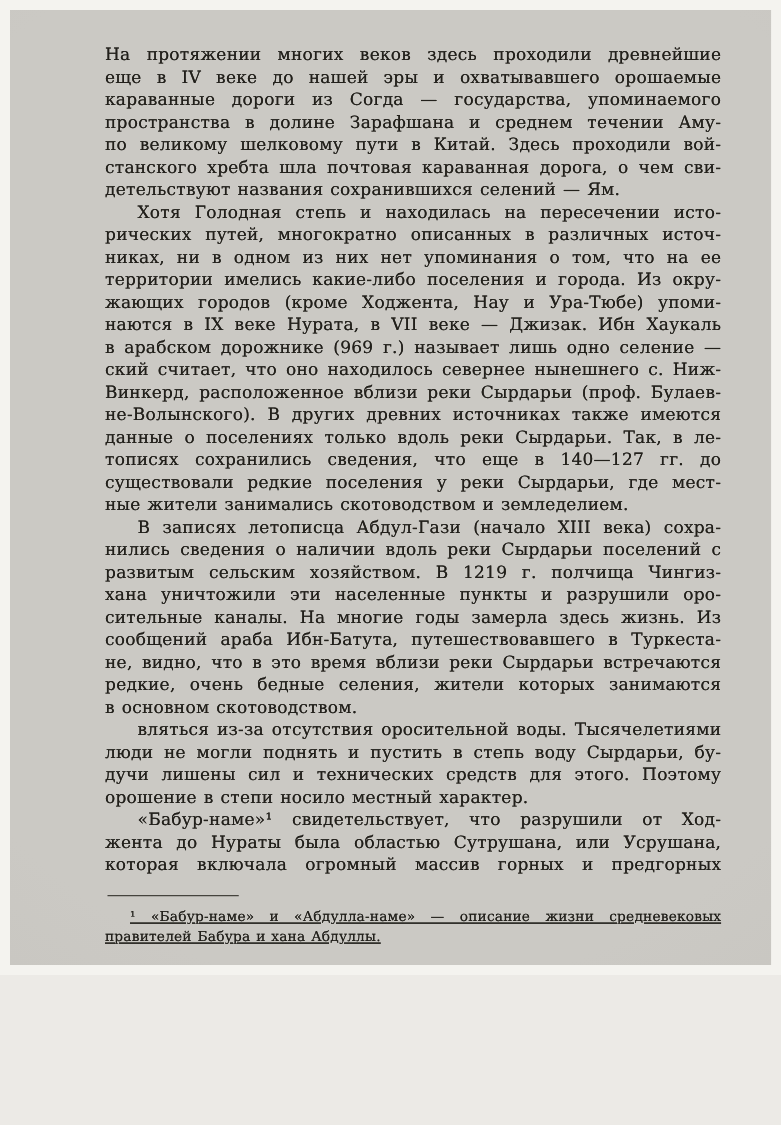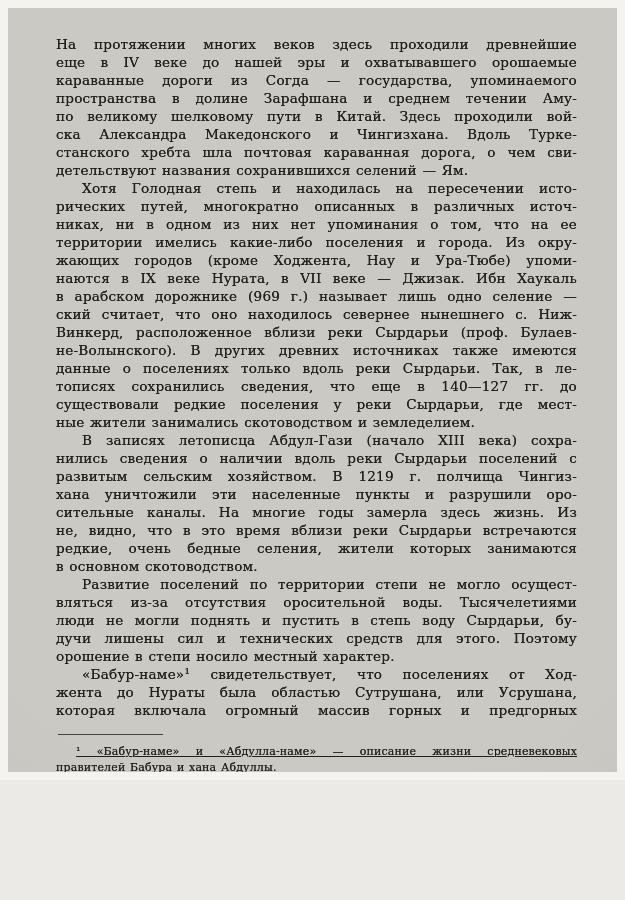--- a/index.html
+++ b/index.html
@@ -8,20 +8,21 @@
     font-family: "DejaVu Serif", "Liberation Serif", serif;
     background: #eceae6;
   }
   .page {
     width: 625px;
     height: 780px;
     border: 8px solid #f4f3ef;
     background: radial-gradient(ellipse 130% 105% at 50% 45%, #cbc9c4 55%, #c2c0ba 100%);
     position: relative;
     overflow: hidden;
+    padding-left: 28px;
   }
   .content {
     padding: 27px 40px 0 48px;
     color: #22201b;
   }
   .main-text {
     font-size: 13.6px;
     line-height: 18px;
     text-shadow: 0 0 0.4px rgba(28, 26, 22, 0.85);
   }
@@ -72,21 +73,20 @@
 
 <div class="page">
   <div class="content">
     <div class="main-text">
         <div class="paragraph">
           <div class="line">На протяжении многих веков здесь проходили древнейшие</div>
           <div class="line">еще в IV веке до нашей эры и охватывавшего орошаемые</div>
           <div class="line">караванные дороги из Согда — государства, упоминаемого</div>
           <div class="line">пространства в долине Зарафшана и среднем течении Аму-</div>
           <div class="line">по великому шелковому пути в Китай. Здесь проходили вой-</div>
-          <div class="line">ска Александра Македонского и Чингизхана. Вдоль Турке-</div>
           <div class="line">станского хребта шла почтовая караванная дорога, о чем сви-</div>
           <div class="line last">детельствуют названия сохранившихся селений — Ям.</div>
         </div>
         <div class="paragraph indent">
           <div class="line">Хотя Голодная степь и находилась на пересечении исто-</div>
           <div class="line">рических путей, многократно описанных в различных источ-</div>
           <div class="line">никах, ни в одном из них нет упоминания о том, что на ее</div>
           <div class="line">территории имелись какие-либо поселения и города. Из окру-</div>
           <div class="line">жающих городов (кроме Ходжента, Нау и Ура-Тюбе) упоми-</div>
           <div class="line">наются в IX веке Нурата, в VII веке — Джизак. Ибн Хаукаль</div>
@@ -98,33 +98,33 @@
           <div class="line">тописях сохранились сведения, что еще в 140—127 гг. до</div>
           <div class="line">существовали редкие поселения у реки Сырдарьи, где мест-</div>
           <div class="line last">ные жители занимались скотоводством и земледелием.</div>
         </div>
         <div class="paragraph indent">
           <div class="line">В записях летописца Абдул-Гази (начало XIII века) сохра-</div>
           <div class="line">нились сведения о наличии вдоль реки Сырдарьи поселений с</div>
           <div class="line">развитым сельским хозяйством. В 1219 г. полчища Чингиз-</div>
           <div class="line">хана уничтожили эти населенные пункты и разрушили оро-</div>
           <div class="line">сительные каналы. На многие годы замерла здесь жизнь. Из</div>
+          <div class="line">сообщений араба Ибн-Батута, путешествовавшего в Туркеста-</div>
           <div class="line">не, видно, что в это время вблизи реки Сырдарьи встречаются</div>
           <div class="line">редкие, очень бедные селения, жители которых занимаются</div>
           <div class="line last">в основном скотоводством.</div>
         </div>
         <div class="paragraph indent">
-          <div class="line">Развитие поселений по территории степи не могло осущест-</div>
           <div class="line">вляться из-за отсутствия оросительной воды. Тысячелетиями</div>
           <div class="line">люди не могли поднять и пустить в степь воду Сырдарьи, бу-</div>
           <div class="line">дучи лишены сил и технических средств для этого. Поэтому</div>
           <div class="line last">орошение в степи носило местный характер.</div>
         </div>
         <div class="paragraph indent">
-          <div class="line">«Бабур-наме»¹ свидетельствует, что поселениях от Ход-</div>
+          <div class="line">«Бабур-наме»¹ свидетельствует, что разрушили от Ход-</div>
           <div class="line">жента до Нураты была областью Сутрушана, или Усрушана,</div>
           <div class="line">которая включала огромный массив горных и предгорных</div>
         </div>
       </div>
     <div class="footnote-sep"></div>
     <div class="footnote">
         <div class="fn-line fn-first">¹ «Бабур-наме» и «Абдулла-наме» — описание жизни средневековых</div>
         <div class="fn-line last">правителей Бабура и хана Абдуллы.</div>
       </div>
     <div class="page-number">13</div>

